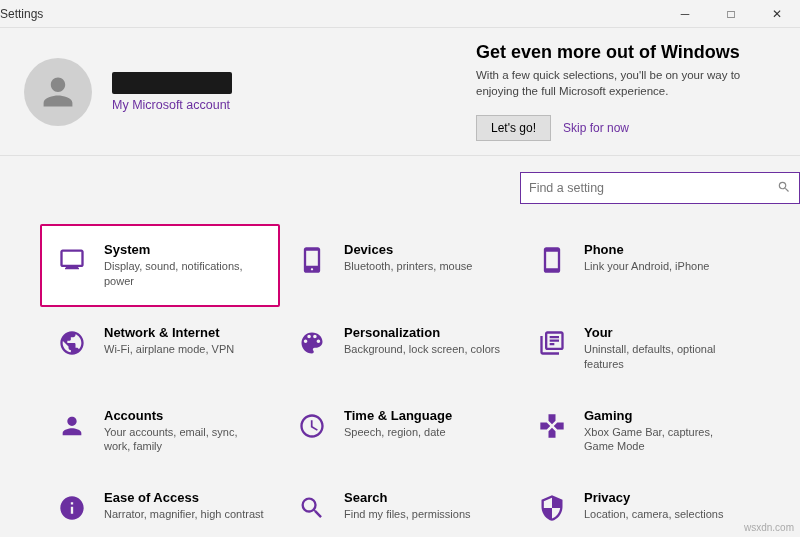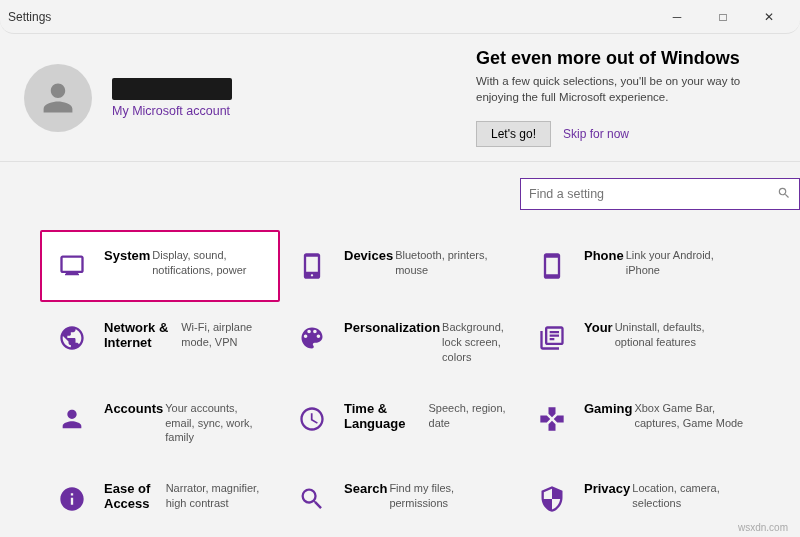--- a/index.html
+++ b/index.html
@@ -11,24 +11,23 @@
       overflow: hidden;
       position: relative;
     }
 
     
     .title-bar {
       display: flex;
       align-items: center;
       justify-content: space-between;
       background: #f3f3f3;
-      height: 34px;
-      padding: 0 8px;
+      height: 28px;
+      padding: 0 0;
       border-bottom: 1px solid #e0e0e0;
-      border-radius: 14px;
     }
     .title-bar-left {
       font-size: 12px;
       color: #333;
     }
     .title-bar-controls {
       display: flex;
       gap: 0;
     }
     .title-btn {
@@ -180,39 +179,39 @@
       align-items: center;
       justify-content: center;
     }
     .item-icon svg {
       fill: #6b2fa0;
       width: 28px;
       height: 28px;
     }
     .item-text {
       display: flex;
-      flex-direction: row;
+      flex-direction: column;
       gap: 2px;
     }
     .item-title {
       font-size: 13px;
       font-weight: 600;
       color: #000;
     }
     .item-desc {
       font-size: 11px;
       color: #555;
       line-height: 1.35;
     }
 
     
     .watermark {
       position: absolute;
       bottom: 4px;
-      right: 12px;
+      right: 6px;
       font-size: 10px;
       color: #aaa;
     }
   </style>
 </head>
 <body>
 
 <div class="title-bar">
   <span class="title-bar-left">Settings</span>
   <div class="title-bar-controls">

